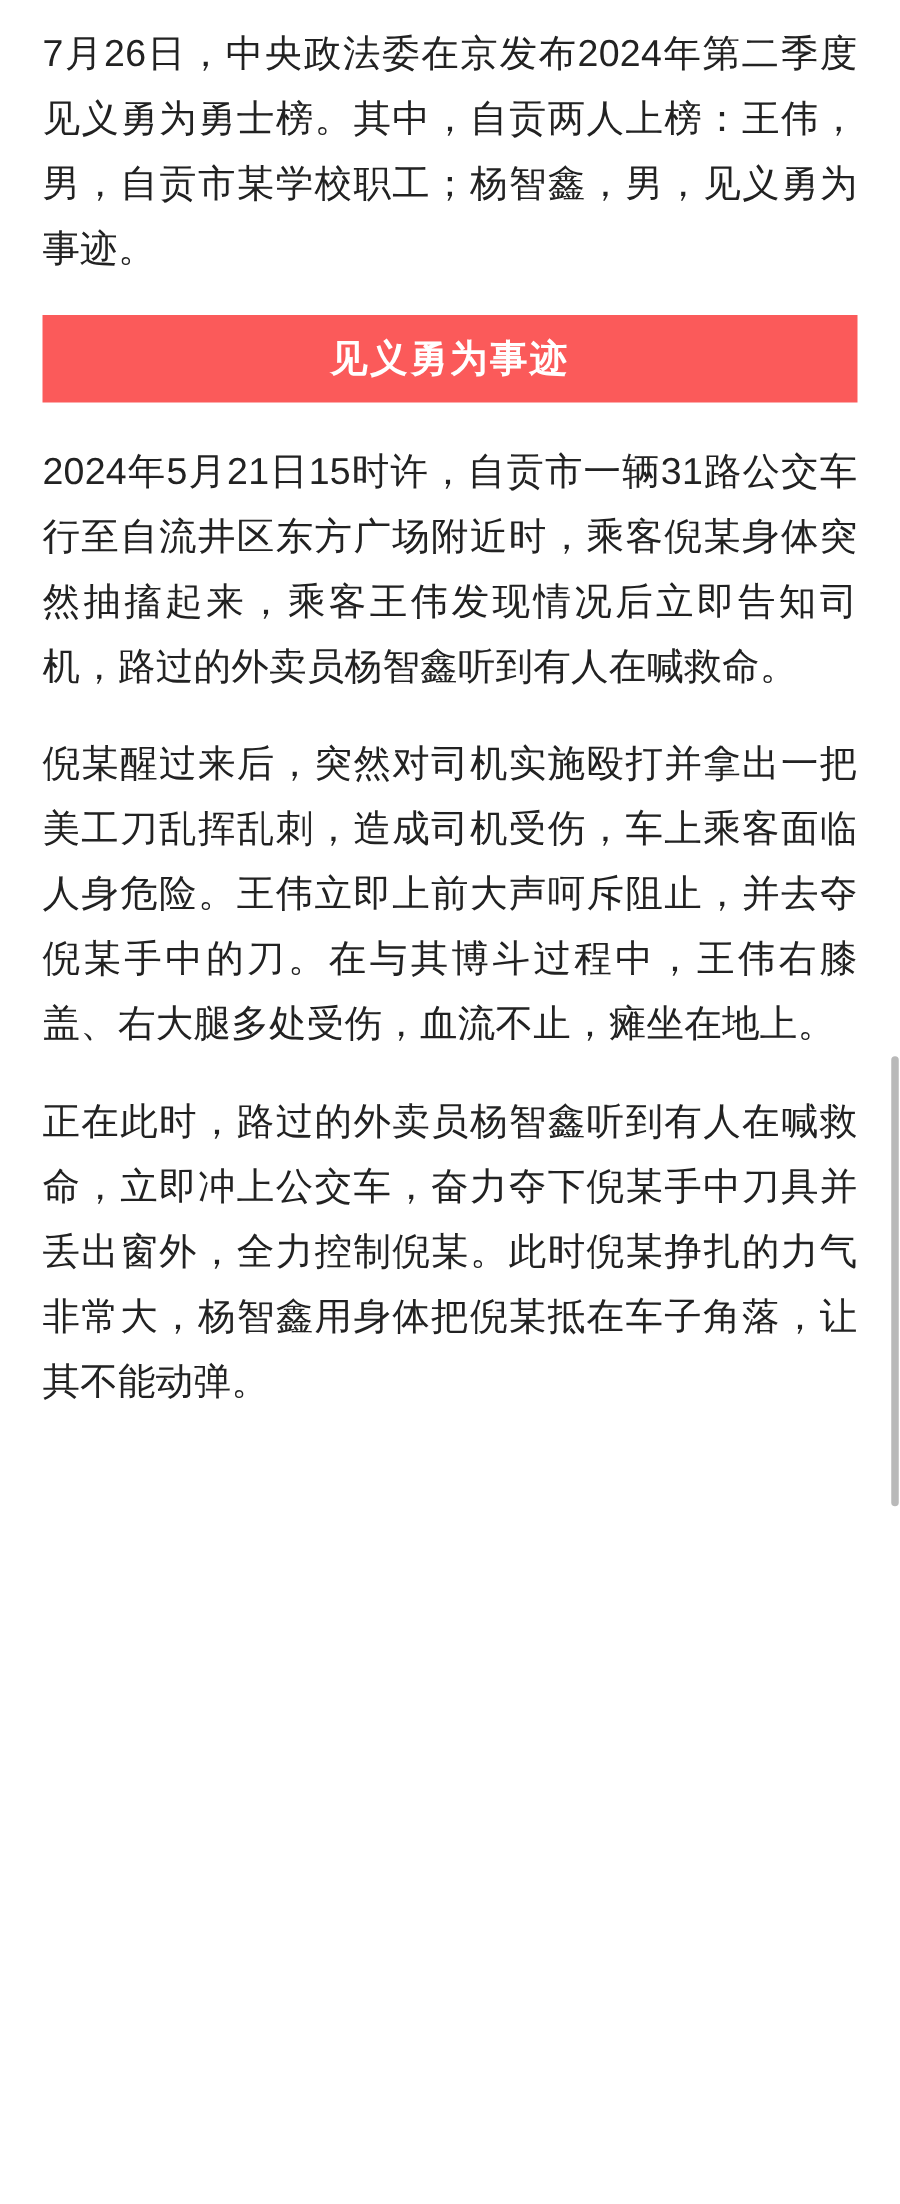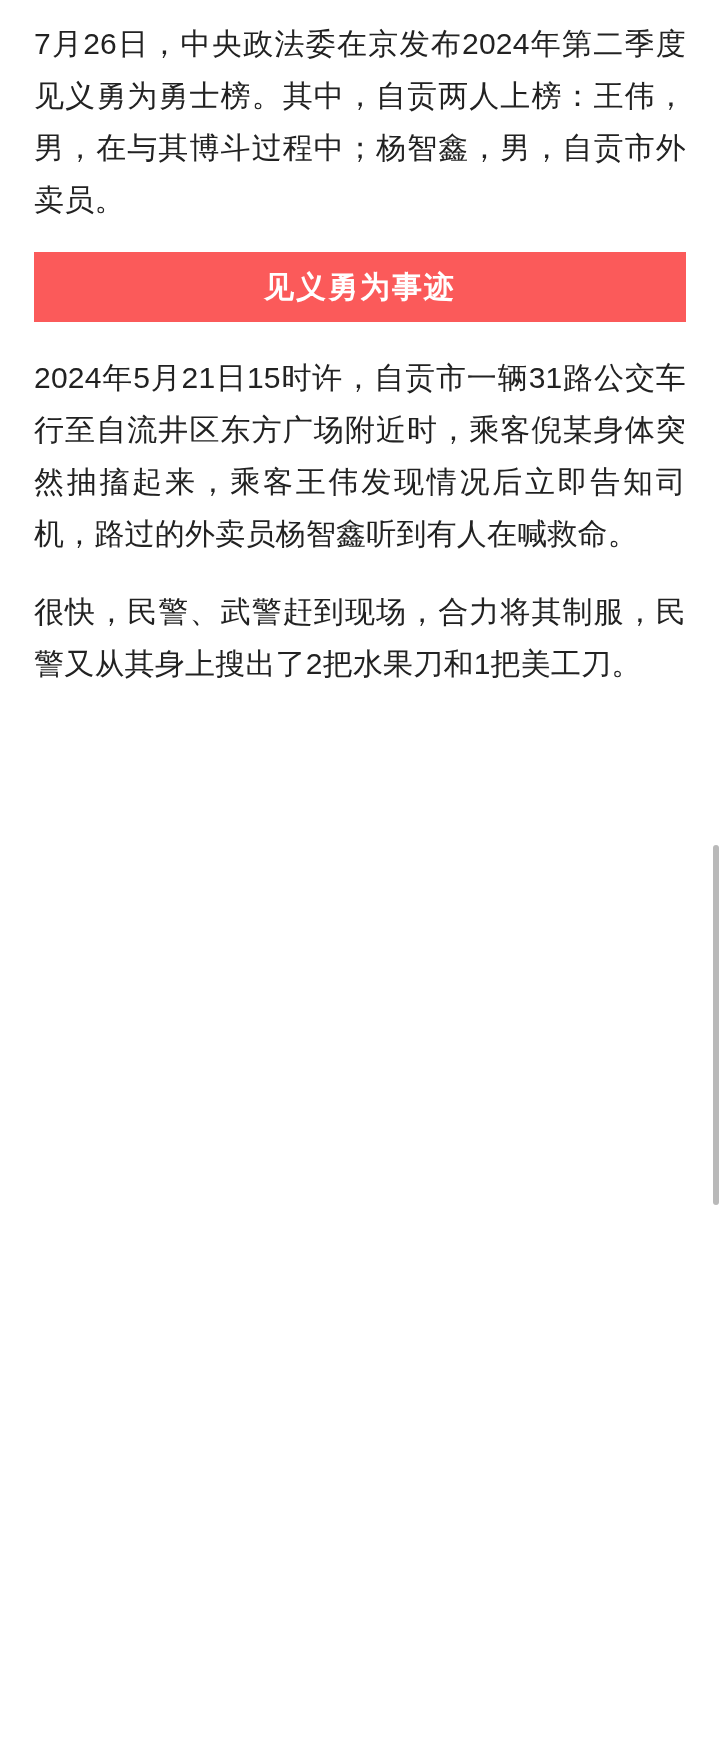--- a/index.html
+++ b/index.html
@@ -65,26 +65,27 @@
     height: 360px;
     border-radius: 3px;
     background: #b9b9b9;
   }
 </style>
 </head>
 <body>
 
 <div class="article">
 
-  <p class="para">7月26日，中央政法委在京发布2024年第二季度见义勇为勇士榜。其中，自贡两人上榜：王伟，男，在与其博斗过程中；杨智鑫，男，自贡市外卖员。</p>
+  <p class="para">7月26日，中央政法委在京发布2024年第二季度见义勇为勇士榜。其中，自贡两人上榜：王伟，男，自贡市某学校职工；杨智鑫，男，见义勇为事迹。</p>
 
   <div class="section-banner">
     <span class="section-banner-text">见义勇为事迹</span>
   </div>
 
   <p class="para">2024年5月21日15时许，自贡市一辆31路公交车行至自流井区东方广场附近时，乘客倪某身体突然抽搐起来，乘客王伟发现情况后立即告知司机，路过的外卖员杨智鑫听到有人在喊救命。</p>
-  <p class="para">很快，民警、武警赶到现场，合力将其制服，民警又从其身上搜出了2把水果刀和1把美工刀。</p>
+  <p class="para">倪某醒过来后，突然对司机实施殴打并拿出一把美工刀乱挥乱刺，造成司机受伤，车上乘客面临人身危险。王伟立即上前大声呵斥阻止，并去夺倪某手中的刀。在与其博斗过程中，王伟右膝盖、右大腿多处受伤，血流不止，瘫坐在地上。</p>
+  <p class="para">正在此时，路过的外卖员杨智鑫听到有人在喊救命，立即冲上公交车，奋力夺下倪某手中刀具并丢出窗外，全力控制倪某。此时倪某挣扎的力气非常大，杨智鑫用身体把倪某抵在车子角落，让其不能动弹。</p>
 
   <div class="scrollbar-track">
     <div class="scrollbar-thumb"></div>
   </div>
 
 </div>
 
 </body></html>

